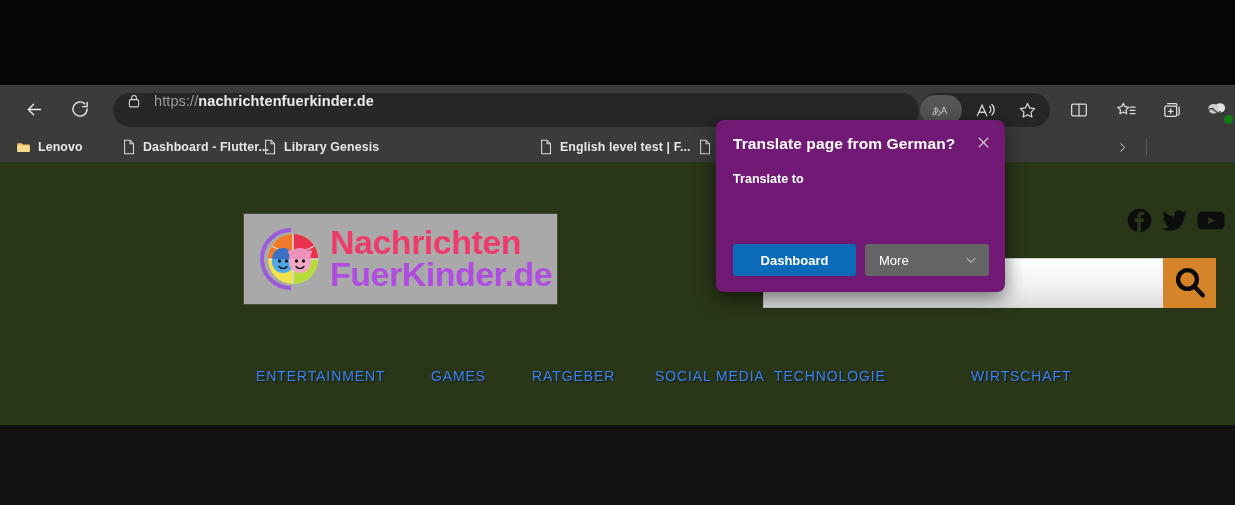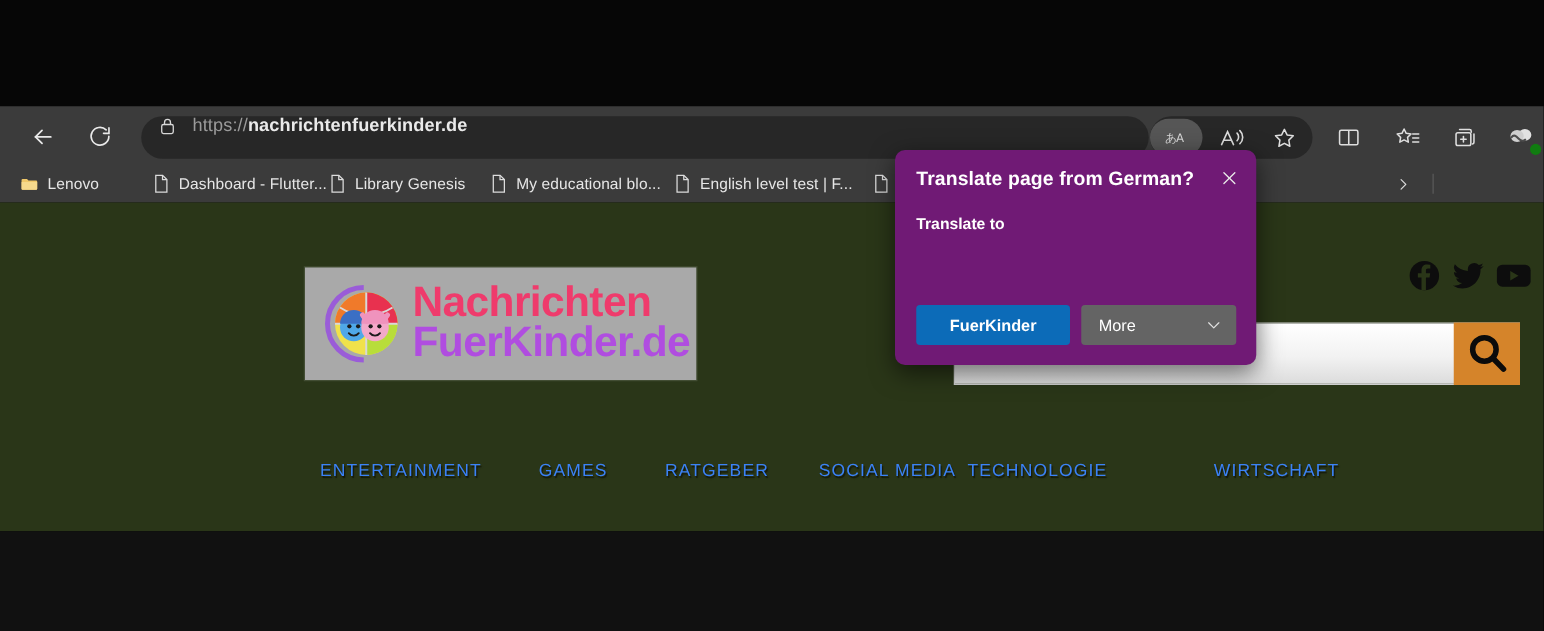--- a/index.html
+++ b/index.html
@@ -55,21 +55,21 @@
   #copilot-btn{left:1199px;}
   .greendot{position:absolute;right:2px;bottom:4px;width:9px;height:9px;border-radius:50%;background:#107c10;}
 
   
   .bmbar{position:absolute;left:0;top:47px;width:1235px;height:30px;}
   .bm{
     position:absolute;top:3px;height:24px;display:flex;align-items:center;
     padding:0 6px;border-radius:4px;cursor:pointer;
   }
   .bm .bico{margin-right:7px;display:flex;}
-  .bm .blbl{font-size:12.4px;color:#e6e6e6;white-space:nowrap;letter-spacing:.1px;}
+  .bm .blbl{font-size:12.4px;color:#e6e6e6;white-space:nowrap;letter-spacing:.1px;font-weight:bold;}
   .bm-overflow{position:absolute;left:1108px;top:3px;width:28px;height:24px;
     display:flex;align-items:center;justify-content:center;cursor:pointer;}
   .bm-sep{position:absolute;left:1146px;top:7px;width:1px;height:16px;background:#5a5a5a;}
 
   
   .page{position:absolute;left:0;top:162px;width:1235px;height:263px;background:#2a3618;}
   .pagerest{position:absolute;left:0;top:425px;width:1235px;height:80px;background:#111111;}
 
   .logo{
     position:absolute;left:244px;top:214px;width:313px;height:90px;
@@ -187,29 +187,20 @@
       <div class="bm" style="left:257px">
         <span class="bico">
           <svg width="14" height="16" viewBox="0 0 18 22" fill="none" stroke="#dcdcdc" stroke-width="1.4">
             <path d="M3 1.8h7.5L15.2 6.4v13.8H3z"></path>
               <path d="M10.4 1.9v4.6h4.7"></path>
           </svg>
         </span>
         <span class="blbl">Library Genesis</span>
       </div>
 
-      <div class="bm" style="left:386px">
-        <span class="bico">
-          <svg width="14" height="16" viewBox="0 0 18 22" fill="none" stroke="#dcdcdc" stroke-width="1.4">
-            <path d="M3 1.8h7.5L15.2 6.4v13.8H3z"></path>
-              <path d="M10.4 1.9v4.6h4.7"></path>
-          </svg>
-        </span>
-        <span class="blbl">My educational blo...</span>
-      </div>
 
       <div class="bm" style="left:533px">
         <span class="bico">
           <svg width="14" height="16" viewBox="0 0 18 22" fill="none" stroke="#dcdcdc" stroke-width="1.4">
             <path d="M3 1.8h7.5L15.2 6.4v13.8H3z"></path>
               <path d="M10.4 1.9v4.6h4.7"></path>
           </svg>
         </span>
         <span class="blbl">English level test | F...</span>
       </div>
@@ -373,21 +364,21 @@
   <div class="flyout">
     <div class="fly-title">Translate page from German?</div>
     <div class="fly-close">
       <svg width="15" height="15" viewBox="0 0 24 24" fill="none" stroke="#e8e8e8" stroke-width="1.7" stroke-linecap="round">
         <path d="M5 5l14 14"></path>
           <path d="M19 5L5 19"></path>
       </svg>
     </div>
     <div class="fly-label">Translate to</div>
     <div class="fly-translate">
-      <span>FuerKinder</span>
+      <span>Dashboard</span>
     </div>
     <div class="fly-more">
       <span class="ml">More</span>
       <span class="mc">
         <svg width="14" height="14" viewBox="0 0 24 24" fill="none" stroke="#e0e0e0" stroke-width="1.7" stroke-linecap="round" stroke-linejoin="round">
           <path d="M5 9l7 7 7-7"></path>
         </svg>
       </span>
     </div>
   </div>

